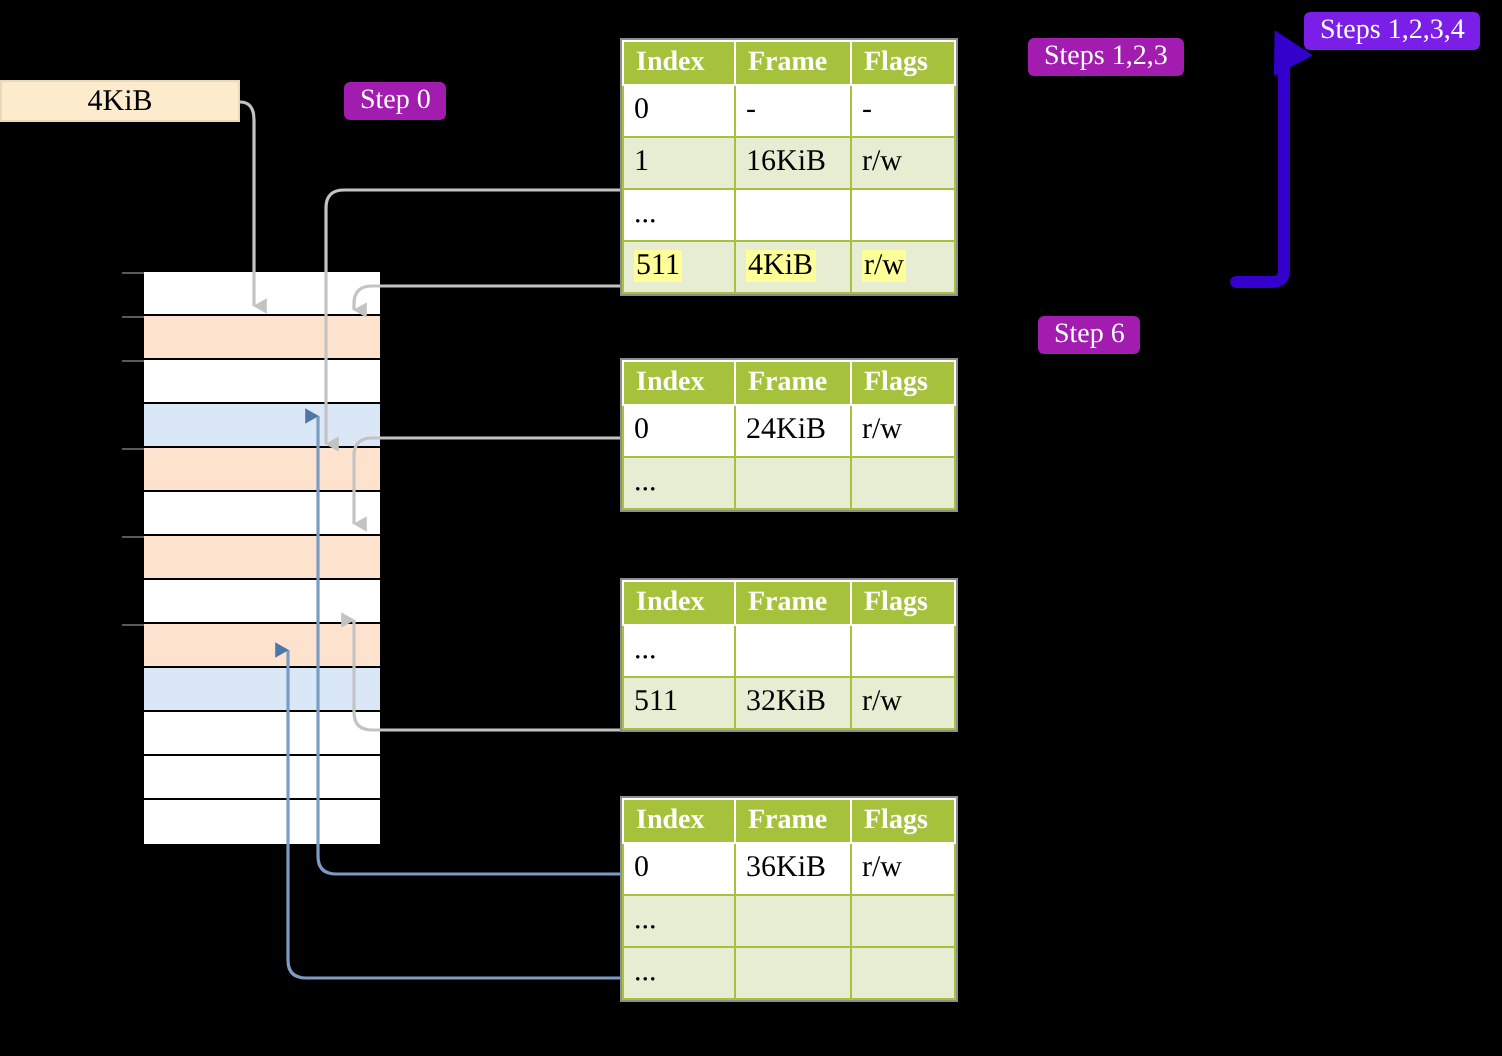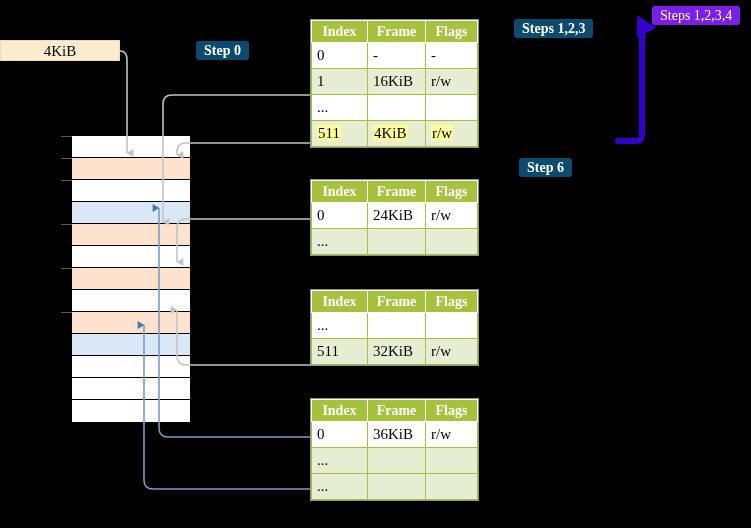--- a/index.html
+++ b/index.html
@@ -38,41 +38,41 @@
     color: #FFFFFF;
     font-size: 14px;
     line-height: 19px;
     height: 19px;
     padding: 0 8px;
     border-radius: 3px;
     white-space: nowrap;
     text-align: center;
     box-sizing: border-box;
   }
-  .badge-red { background: #0c4a6e; font-weight: bold; }
+  .badge-red { background: #a21caf; }
   .badge-blue { background: #7B1FE8; }
 
-  #badge-step0 { left: 196px; top: 41px; }
+  #badge-step0 { left: 172px; top: 41px; }
   #badge-step4 { left: 519px; top: 158px; }
   #badge-steps123 { left: 514px; top: 19px; }
   #badge-steps1234 { left: 652px; top: 6px; }
 
   
   .ptable {
     border-collapse: collapse;
     border-spacing: 0;
     background: #FFFFFF;
     font-size: 14px;
     outline: 1px solid #8F8F8F;
   }
   .ptable th {
     background: #A6C13C;
     color: #FFFFFF;
     font-weight: bold;
-    text-align: center;
+    text-align: left;
     padding: 2px 6px;
     height: 22px;
     box-sizing: border-box;
     border: 1px solid #FFFFFF;
     font-size: 14px;
   }
   .ptable td {
     color: #000000;
     text-align: left;
     padding: 1px 5px;

